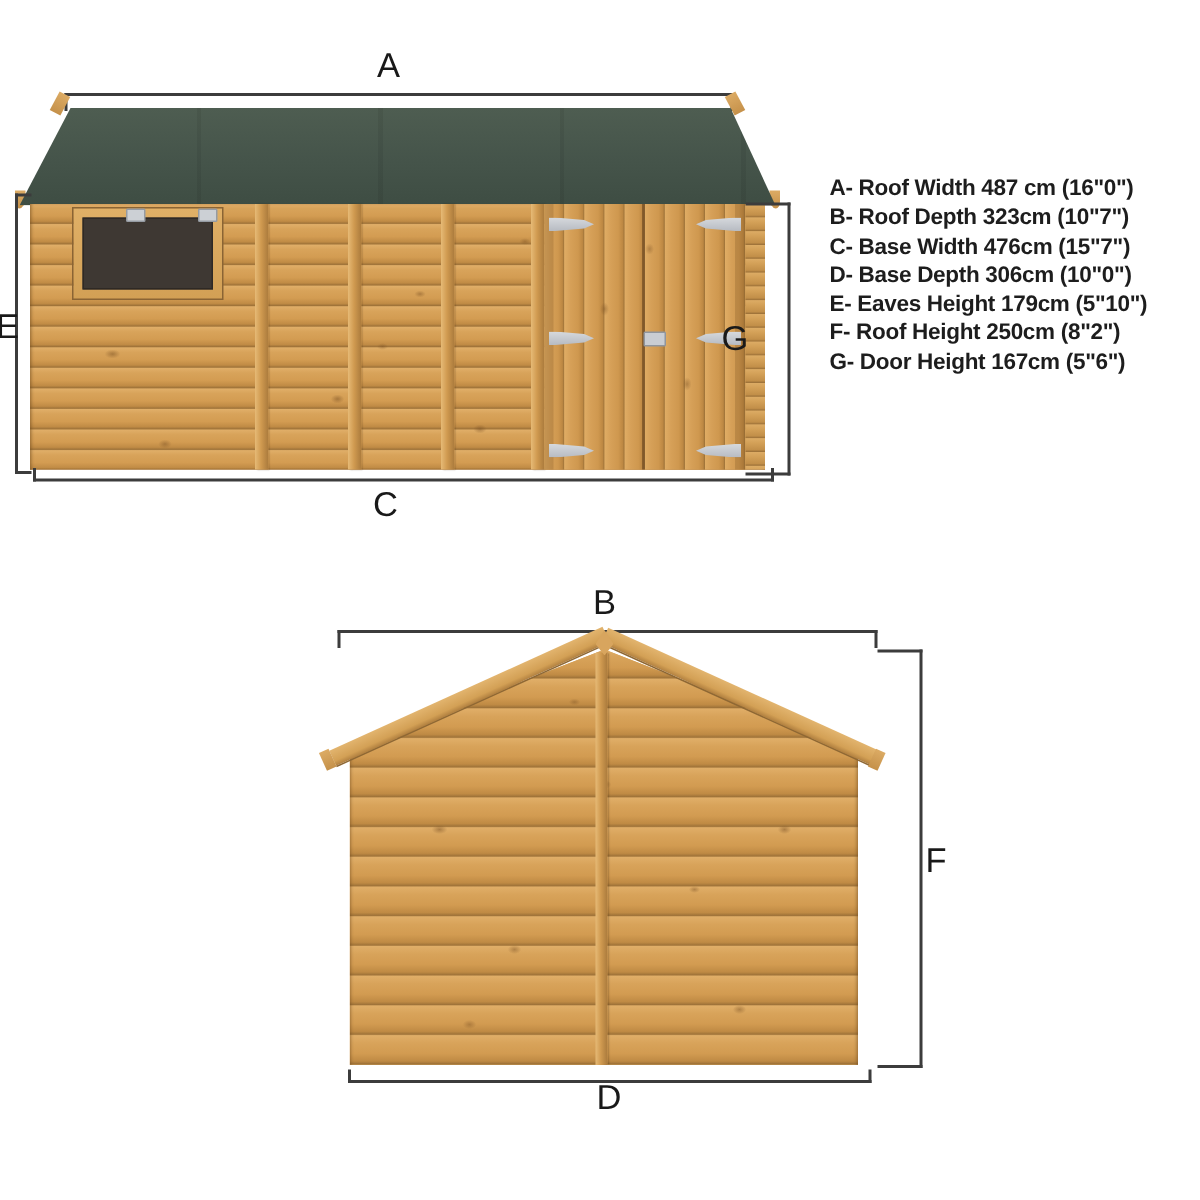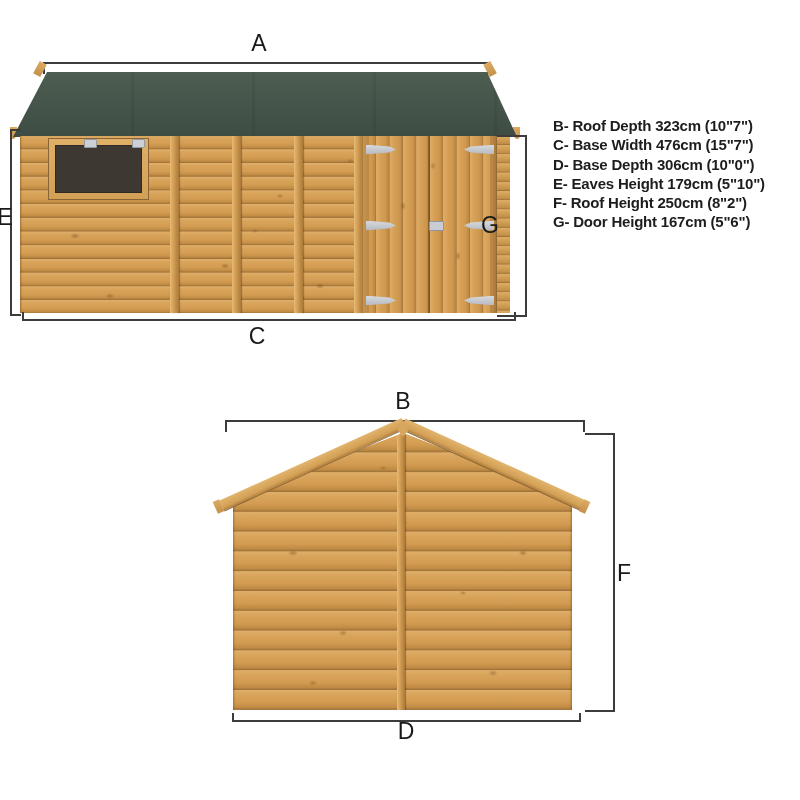--- a/index.html
+++ b/index.html
@@ -121,20 +121,21 @@
   <div class="br br-left" style="left:10px;top:129px;width:9px;height:183px;"></div>
   <div class="dim-label" style="left:-4px;top:206px;width:18px;">E</div>
 
   <div class="br br-right" style="left:497px;top:135px;width:28px;height:178px;"></div>
   <div class="dim-label" style="left:480px;top:214px;width:20px;">G</div>
 
   <div class="br br-bottom" style="left:22px;top:312px;width:490px;height:7px;"></div>
   <div class="dim-label" style="left:243px;top:325px;width:28px;">C</div>
 
   <div class="legend">
+    <p>A- Roof Width 487 cm (16"0")</p>
     <p>B- Roof Depth 323cm (10"7")</p>
     <p>C- Base Width 476cm (15"7")</p>
     <p>D- Base Depth 306cm (10"0")</p>
     <p>E- Eaves Height 179cm (5"10")</p>
     <p>F- Roof Height 250cm (8"2")</p>
     <p>G- Door Height 167cm (5"6")</p>
   </div>
 
   <div class="br br-top" style="left:225px;top:420px;width:356px;height:10px;"></div>
   <div class="dim-label" style="left:389px;top:390px;width:28px;">B</div>

